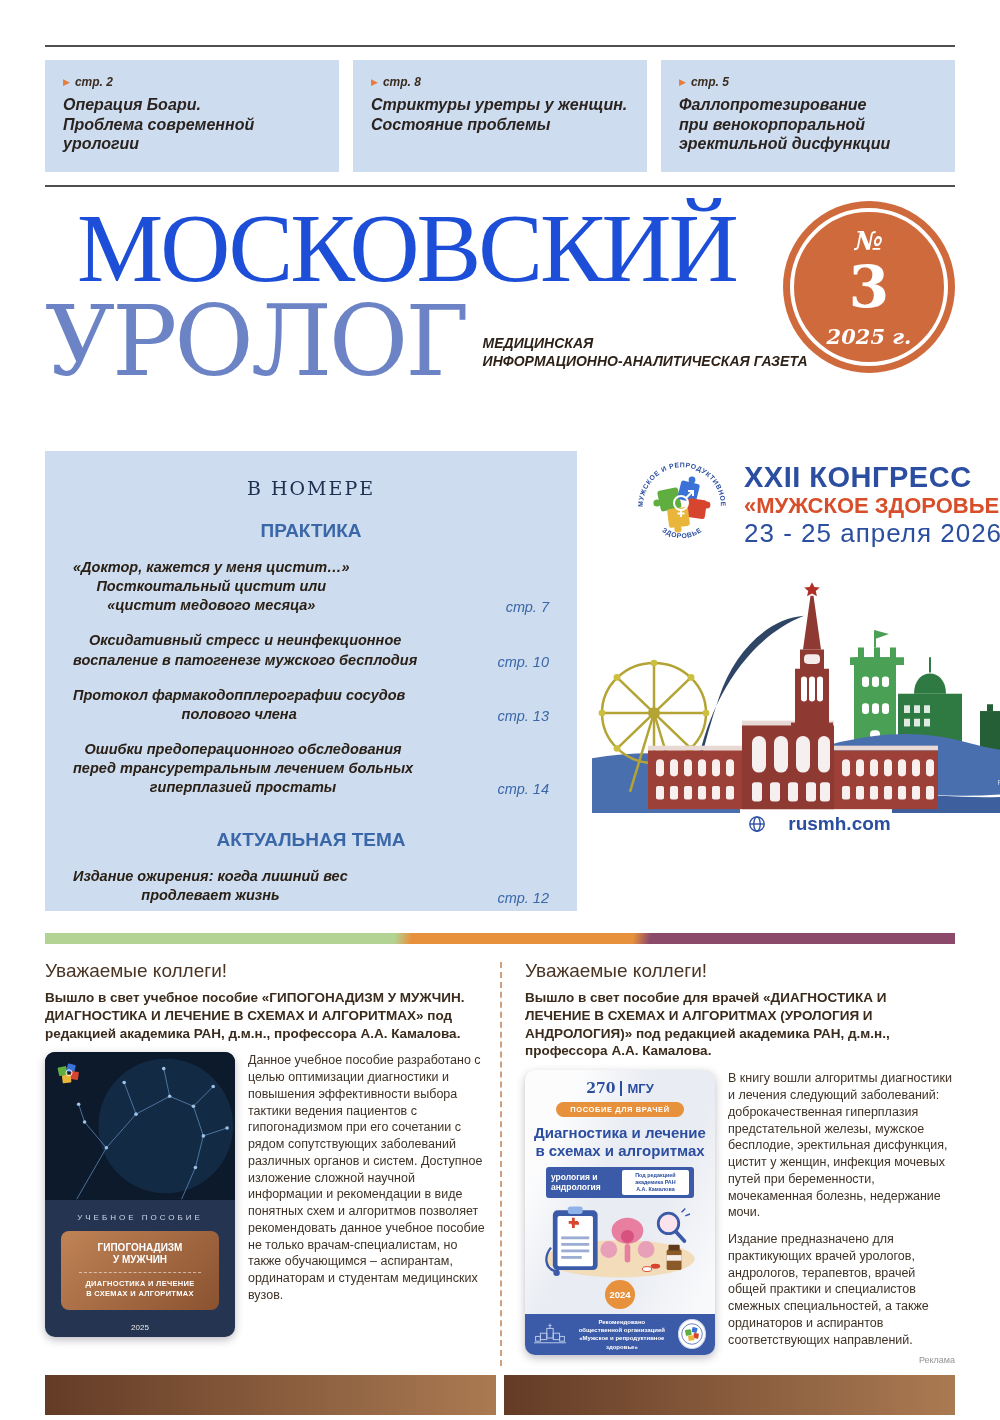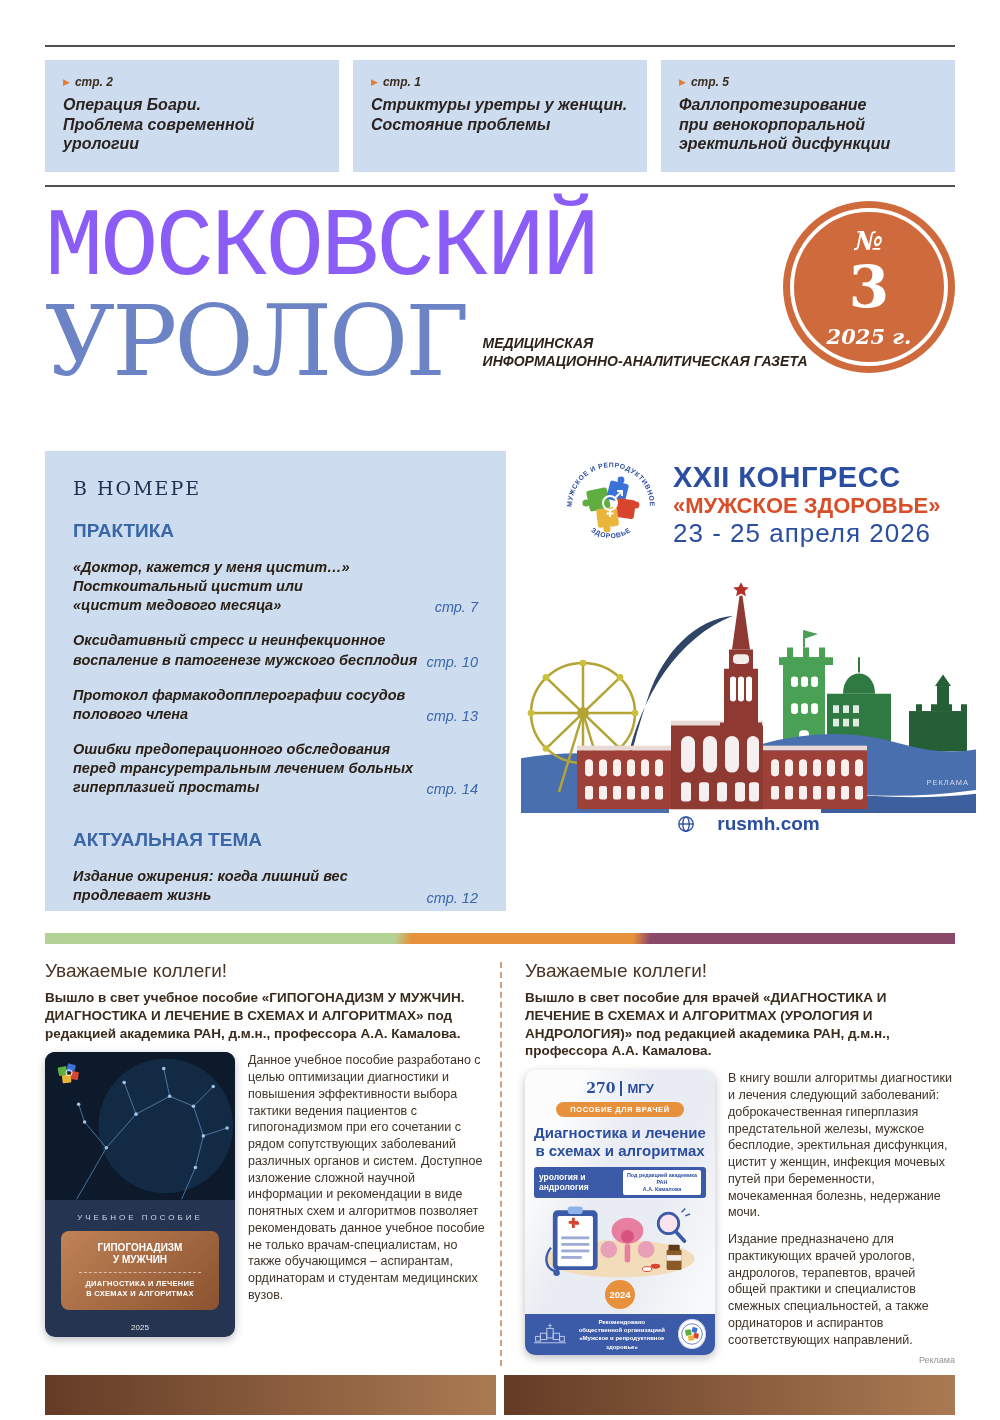--- a/index.html
+++ b/index.html
@@ -11,33 +11,33 @@
 
   
   .teasers { display:flex; gap:14px; margin:13px 0; }
   .teaser { flex:1; background:#cddcee; height:112px; padding:15px 18px; }
   .teaser-page { font-style:italic; font-weight:700; font-size:12px; color:#3a2d20; display:flex; align-items:center; gap:5px; }
   .tri { color:#e87a3a; font-size:9px; font-style:normal; }
   .teaser-title { font-style:italic; font-weight:700; font-size:16px; line-height:1.22; color:#2b2320; margin-top:6px; }
 
   
   .masthead { position:relative; height:212px; margin-top:14px; }
-  .mast-l1 { font-family:Liberation Mono, monospace; font-size:97px; line-height:.98; letter-spacing:-3px; color:#8b5cf6; }
+  .mast-l1 { font-family:Liberation Serif, serif; font-size:97px; line-height:.98; letter-spacing:-3px; color:#1d4ed8;margin-left:32px; }
   .mast-l2-row { display:flex; align-items:flex-end; gap:16px; }
   .mast-l2 { font-family:"DejaVu Serif","Liberation Serif",serif; font-size:97px; line-height:.95; letter-spacing:-3px; color:#6c84c6; }
   .mast-sub { font-style:italic; font-weight:700; font-size:14px; line-height:1.3; color:#2e2218; padding-bottom:18px; }
   .badge { position:absolute; right:0; top:0; width:172px; height:172px; border-radius:50%; background:#cf6a3d; padding:7px; }
   .badge-inner { width:100%; height:100%; border-radius:50%; border:4px solid #fff; background:#cf6a3d; color:#fff; display:flex; flex-direction:column; align-items:center; justify-content:center; text-align:center; }
   .badge-no { font-family:"DejaVu Serif",serif; font-style:italic; font-weight:700; font-size:26px; }
   .badge-num { font-family:"DejaVu Serif",serif; font-weight:700; font-size:58px; line-height:1; margin:2px 0 8px; }
   .badge-year { font-family:"DejaVu Serif",serif; font-style:italic; font-weight:700; font-size:21px; }
 
   
   .main-row { display:flex; gap:15px; margin-top:38px; }
-  .toc { width:461px; flex:none; background:#cddcee; height:460px; padding:26px 28px; }
+  .toc { width:532px; flex:none; background:#cddcee; height:460px; padding:26px 28px;text-align:center; }
   .toc-title { font-family:"DejaVu Serif","Liberation Serif",serif; font-size:19px; letter-spacing:2px; color:#1d3050; }
   .toc-heading { font-weight:700; font-size:19px; color:#3a67a8; margin-top:21px; }
   .toc-heading.mt { margin-top:32px; }
   .toc-item { display:flex; justify-content:space-between; align-items:flex-end; margin-top:16px; }
   .toc-item-title { font-style:italic; font-weight:700; font-size:14.5px; line-height:1.32; color:#2a2016; }
   .toc-page { font-style:italic; font-size:14.5px; color:#3a67a8; white-space:nowrap; padding-left:6px; }
 
   .congress { flex:1; position:relative; padding-top:4px; }
   .congress-head { display:flex; align-items:center; gap:12px; padding-left:40px; }
   .congress-logo { width:100px; height:100px; flex:none; }
@@ -84,21 +84,21 @@
     background:linear-gradient(90deg,#7ac143 0 42%,#e8913c 58% 100%); }
   
   .cover-light { background:#e9ecf2; display:flex; flex-direction:column; align-items:center; position:relative;
     background-image:linear-gradient(115deg,rgba(255,255,255,.85) 18%,rgba(255,255,255,0) 40%),linear-gradient(295deg,rgba(255,255,255,.7) 12%,rgba(255,255,255,0) 38%); }
   .cl-logo { margin-top:10px; display:flex; align-items:center; gap:5px; color:#2b4ea0; }
   .cl-270 { font-family:"DejaVu Serif",serif; font-weight:700; font-size:14px; }
   .cl-sep { width:2px; height:15px; background:#2b4ea0; }
   .cl-mgu { font-weight:700; font-size:13px; }
   .cl-badge { margin-top:6px; background:#e8913c; color:#fff; font-weight:700; font-size:7.5px; letter-spacing:.6px; padding:3px 14px; border-radius:9px; }
   .cl-title { margin-top:7px; font-weight:700; font-size:15px; line-height:1.18; color:#2b4ea0; text-align:center; }
-  .cl-tagrow { margin-top:7px; width:172px; background:#3b5aa8; border-radius:3px; display:flex; align-items:center; justify-content:space-between; padding:3px 5px; }
+  .cl-tagrow { margin-top:7px; width:148px; background:#3b5aa8; border-radius:3px; display:flex; align-items:center; justify-content:space-between; padding:3px 5px; }
   .cl-tag { color:#fff; font-weight:700; font-size:8.5px; }
   .cl-editor { background:#fff; color:#2b4ea0; font-weight:600; font-size:5.4px; line-height:1.3; padding:2px 4px; border-radius:2px; text-align:center; }
   .cl-art { margin-top:3px; width:176px; height:82px; }
   .cl-year { width:30px; height:30px; border-radius:50%; background:#e8913c; color:#fff; font-weight:700; font-size:9.5px; display:flex; align-items:center; justify-content:center; margin-top:1px; }
   .cl-footer { margin-top:5px; width:100%; flex:1; background:#3b5aa8; display:flex; align-items:center; justify-content:space-between; padding:4px 9px; }
   .cl-foottext { color:#fff; font-weight:600; font-size:6px; line-height:1.4; text-align:center; }
   .msu-icon { width:34px; height:26px; }
   .mini-badge { width:30px; height:30px; border-radius:50%; background:#fff; border:1px solid #cdd5ea; display:flex; align-items:center; justify-content:center; }
   .mini-badge svg { width:22px; height:22px; }
 
@@ -119,21 +119,21 @@
       <div class="teaser-page">
           <span class="tri">▶</span>
           <span>стр. 2</span>
         </div>
       <div class="teaser-title preline">Операция Боари.
 Проблема современной урологии</div>
     </div>
     <div class="teaser">
       <div class="teaser-page">
           <span class="tri">▶</span>
-          <span>стр. 1</span>
+          <span>стр. 8</span>
         </div>
       <div class="teaser-title preline">Стриктуры уретры у женщин.
 Состояние проблемы</div>
     </div>
     <div class="teaser">
       <div class="teaser-page">
           <span class="tri">▶</span>
           <span>стр. 5</span>
         </div>
       <div class="teaser-title preline">Фаллопротезирование

